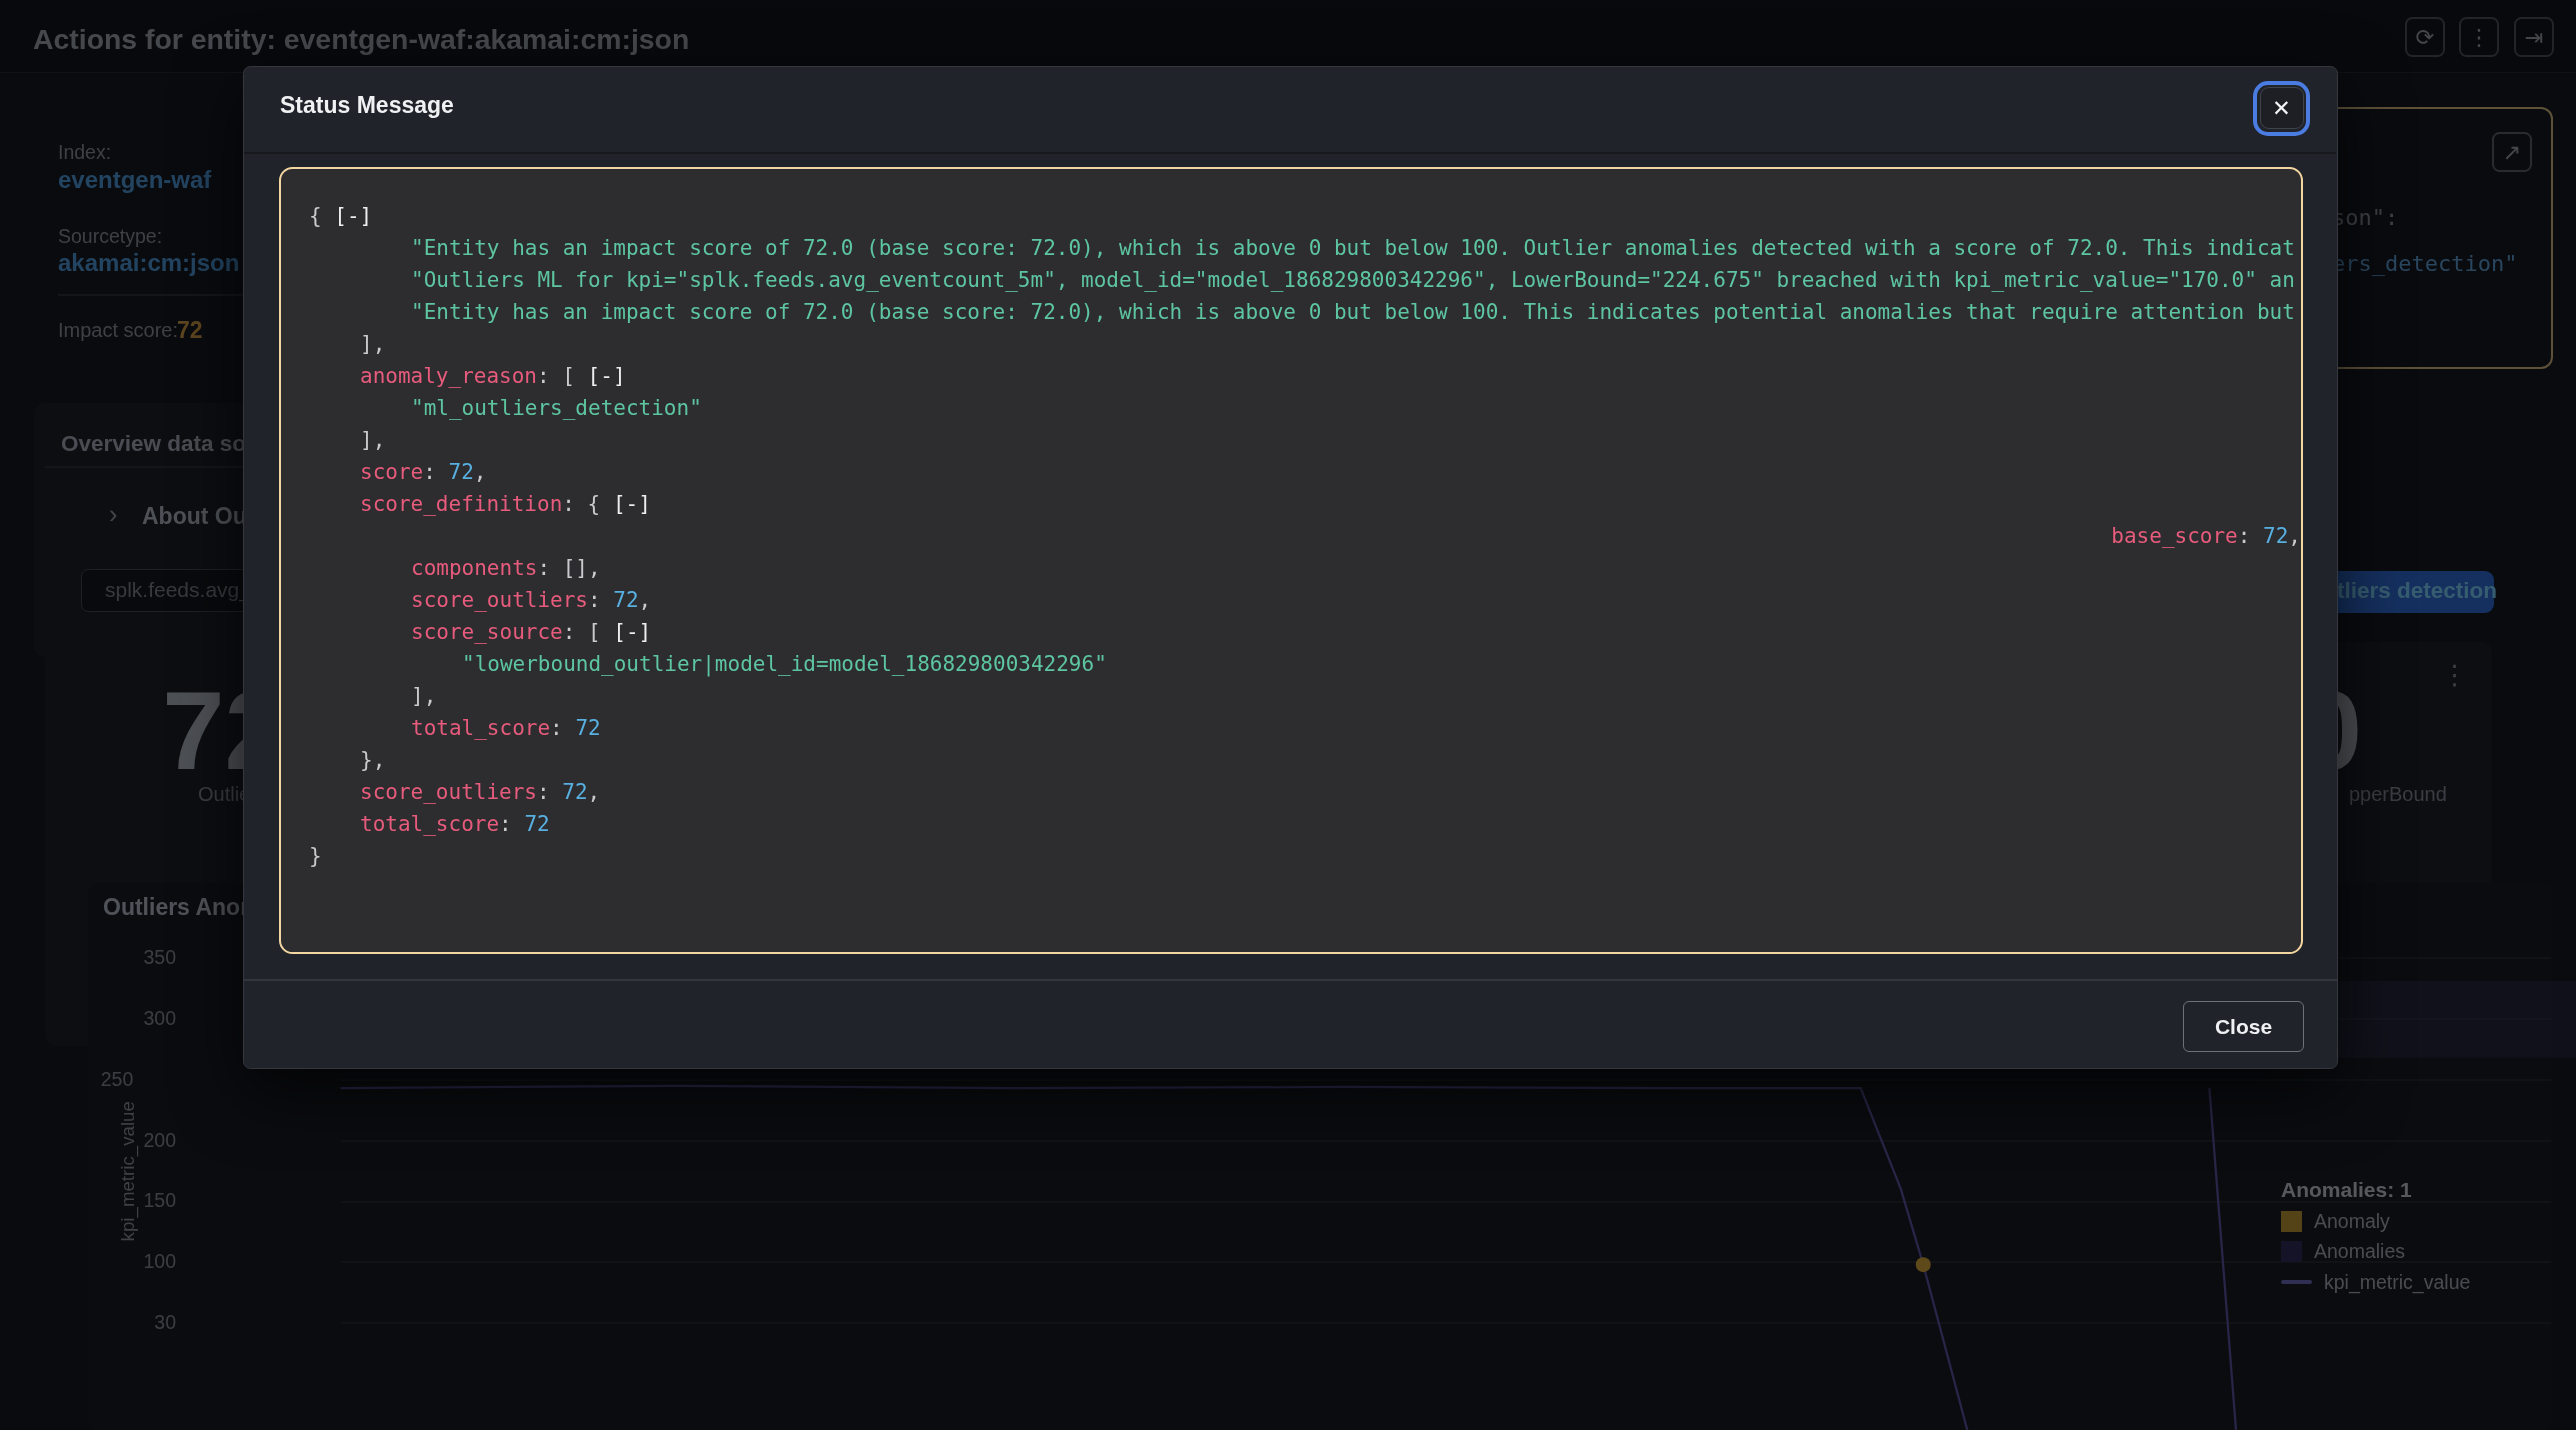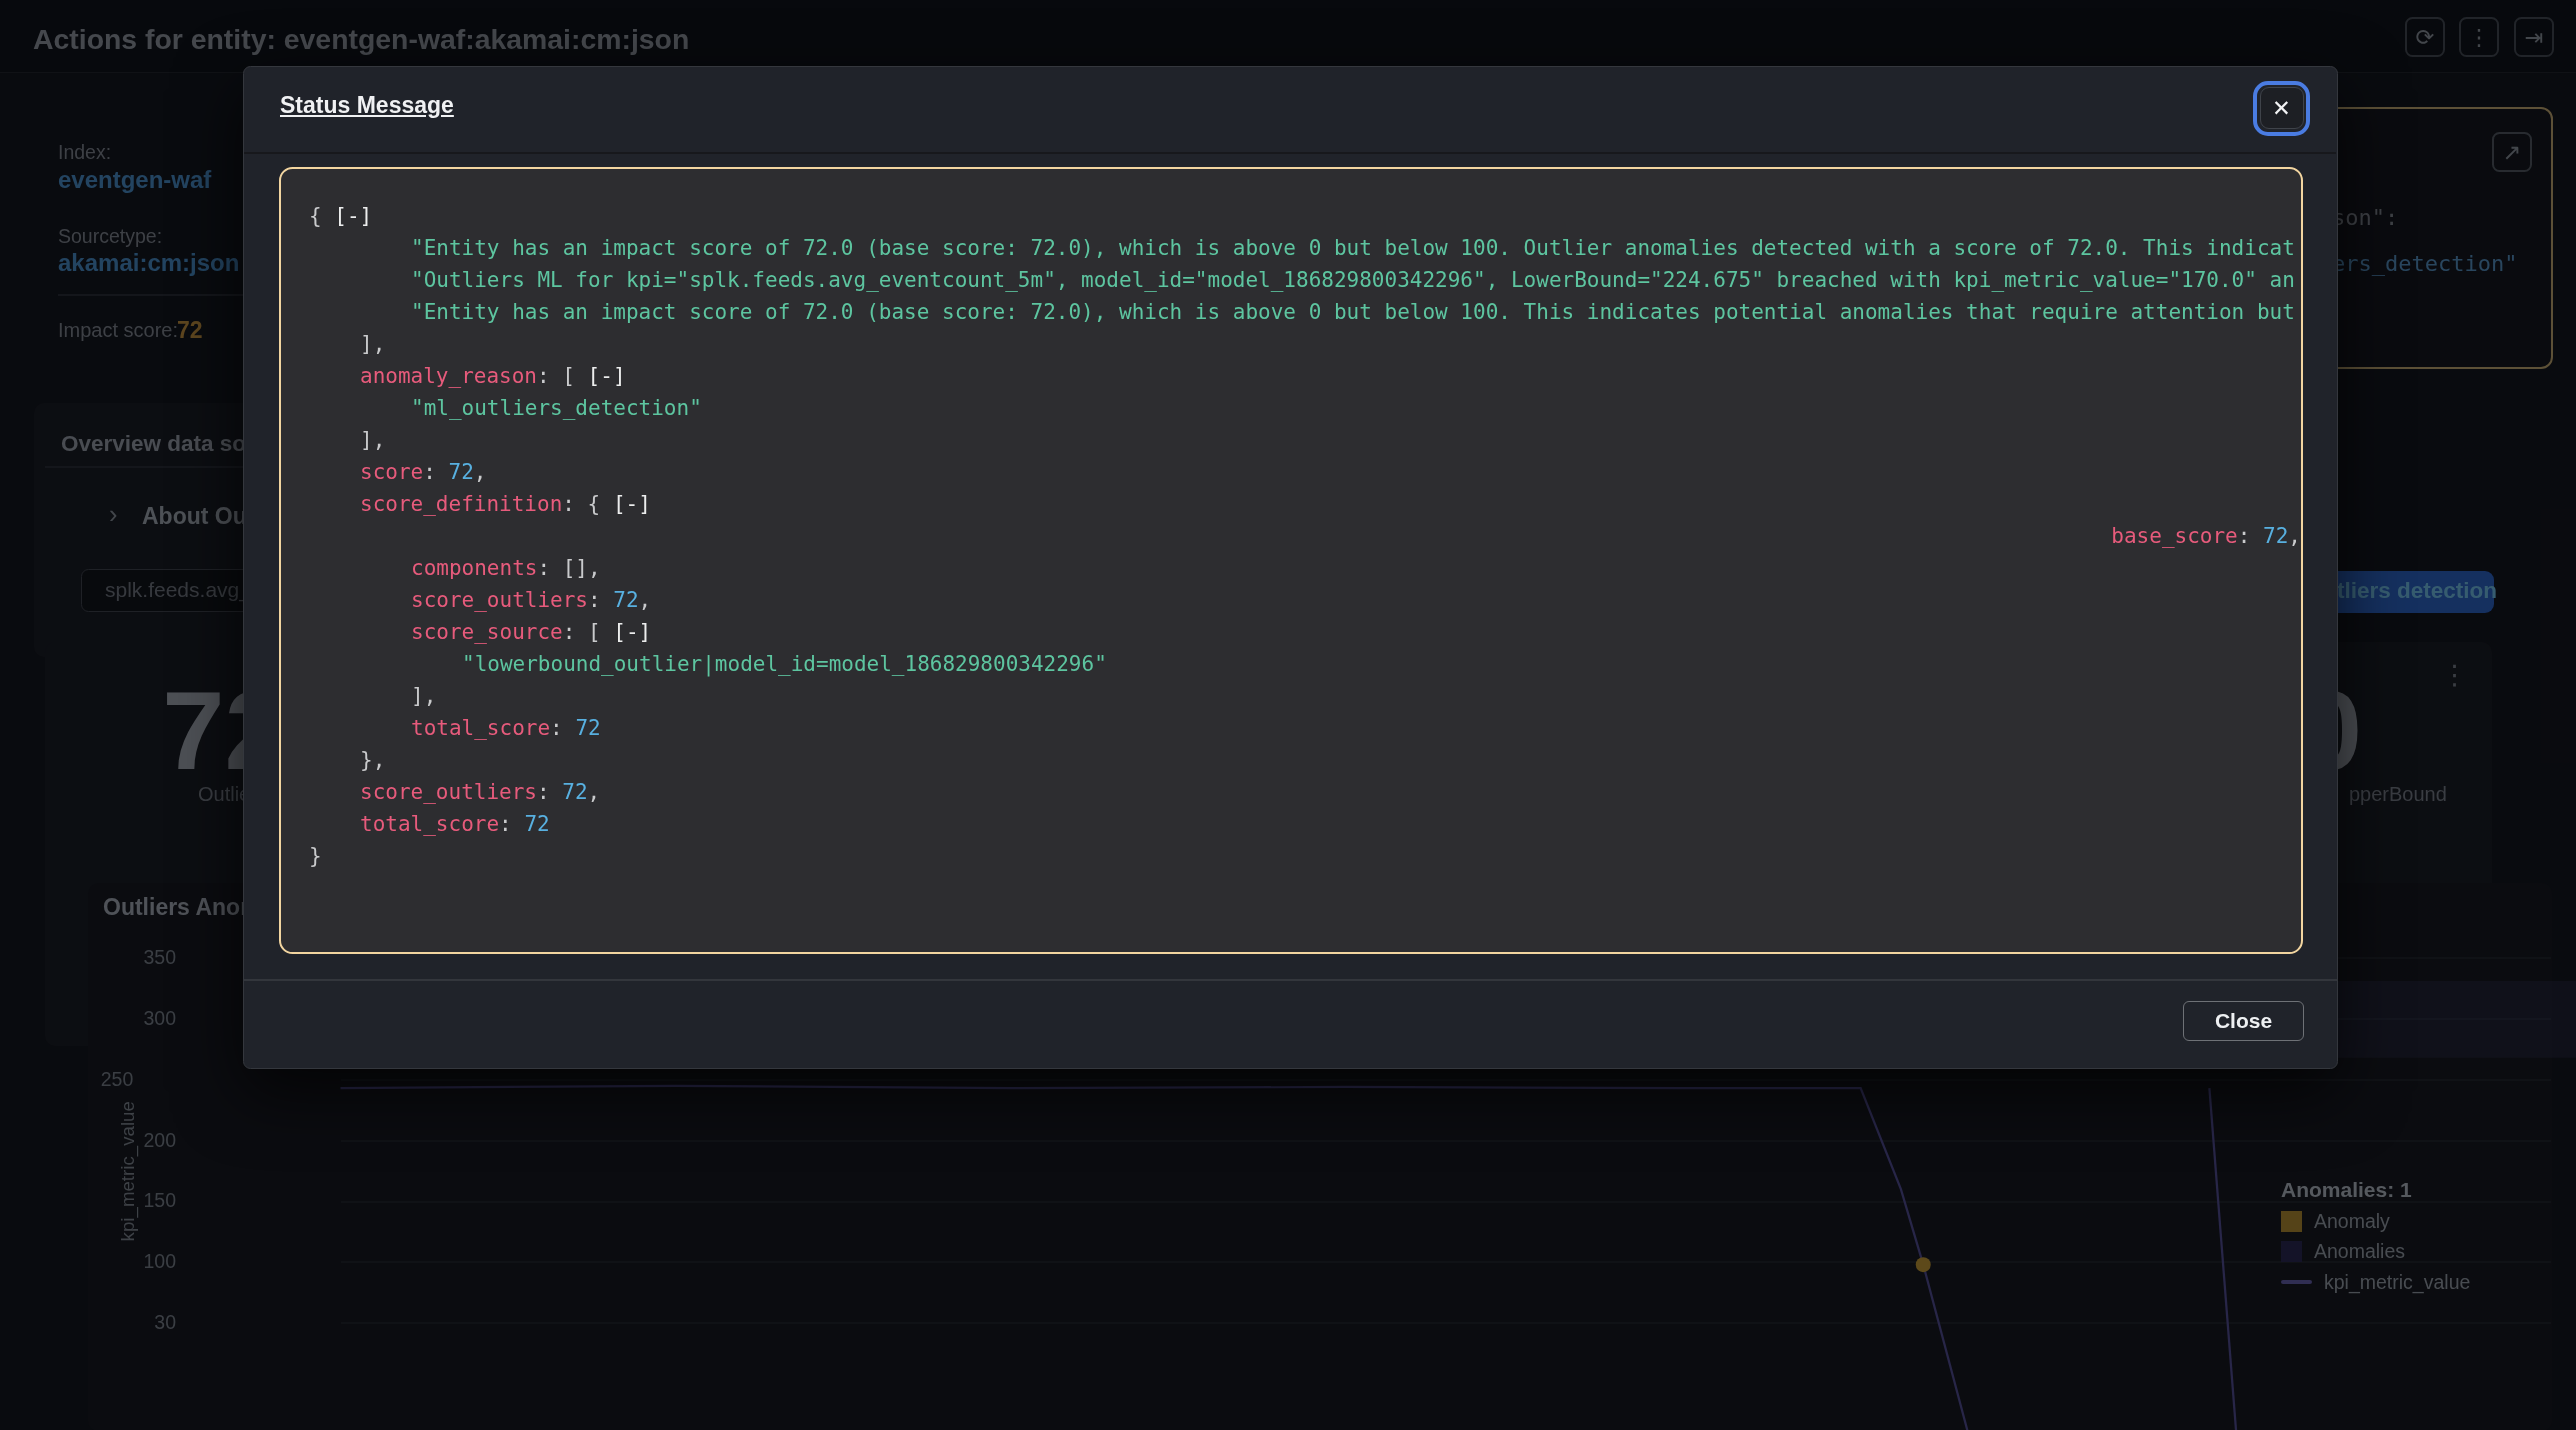--- a/index.html
+++ b/index.html
@@ -21,32 +21,32 @@
   .kebab{color:#858b93;font-size:27px;line-height:27px;}
   .tick{color:#878d95;font-size:19.5px;text-align:right;width:90px;}
   .grid{height:1.5px;background:#222429;}
   .leg-row{display:flex;align-items:center;gap:12px;margin-top:7.5px;}
   .leg-lbl{color:#a8aeb6;font-size:19.5px;}
   .rawmono{font-family:"DejaVu Sans Mono",monospace;font-size:22px;}
   
   #overlay{left:0;top:0;width:2576px;height:1431px;background:rgba(4,5,8,0.58);z-index:40;}
   #modal{left:243px;top:66px;width:2093px;height:1001px;background:#20232a;border:0.7px solid #34373d;
          border-radius:7.5px;box-shadow:0 22.5px 67px rgba(0,0,0,0.7);z-index:50;}
-  .modal-title{left:36px;top:25.4px;font-size:23px;font-weight:bold;color:#f0f1f3;text-decoration:underline;}
+  .modal-title{left:36px;top:25.4px;font-size:23px;font-weight:bold;color:#f0f1f3;}
   .x-ring{left:2009px;top:13.5px;width:57px;height:55px;border:4.5px solid #4a7ce2;border-radius:15px;
           box-sizing:border-box;display:flex;align-items:center;justify-content:center;cursor:pointer;}
   .x-inner{width:42px;height:40px;background:#1d1f24;border:0.7px solid #3f434a;border-radius:9px;
            display:flex;align-items:center;justify-content:center;color:#f2f3f5;font-size:22.5px;}
   #code-panel{left:35px;top:100px;width:2024px;height:787px;box-sizing:border-box;background:#2d2d30;
               border:2.2px solid #f2d5a0;border-radius:13.5px;overflow:hidden;padding:31px 0 0 28px;}
   .code-line{white-space:pre;font-family:"DejaVu Sans Mono",monospace;font-size:21px;line-height:32px;height:32px;}
   .t-p{color:#c9cacc;} .t-k{color:#e75b7c;} .t-s{color:#5dc5a0;} .t-n{color:#58b0e0;}
   .t-g{color:#eceded;}
   .footer-div{left:0;top:912px;width:2093px;height:1.5px;background:#33363c;}
-  .close-btn{left:1939px;top:934px;width:121px;height:40px;border:1.5px solid #6e7176;border-radius:6px;
+  .close-btn{left:1939px;top:934px;width:121px;height:51px;border:1.5px solid #6e7176;border-radius:6px;
              box-sizing:border-box;background:transparent;color:#eef0f2;font-size:21px;font-weight:bold;
              display:flex;align-items:center;justify-content:center;cursor:pointer;}
 </style>
 </head>
 <body>
 
 <div id="stage">
 
   <div class="abs topbar"></div>
   <div class="abs page-title">Actions for entity: eventgen-waf:akamai:cm:json</div>

